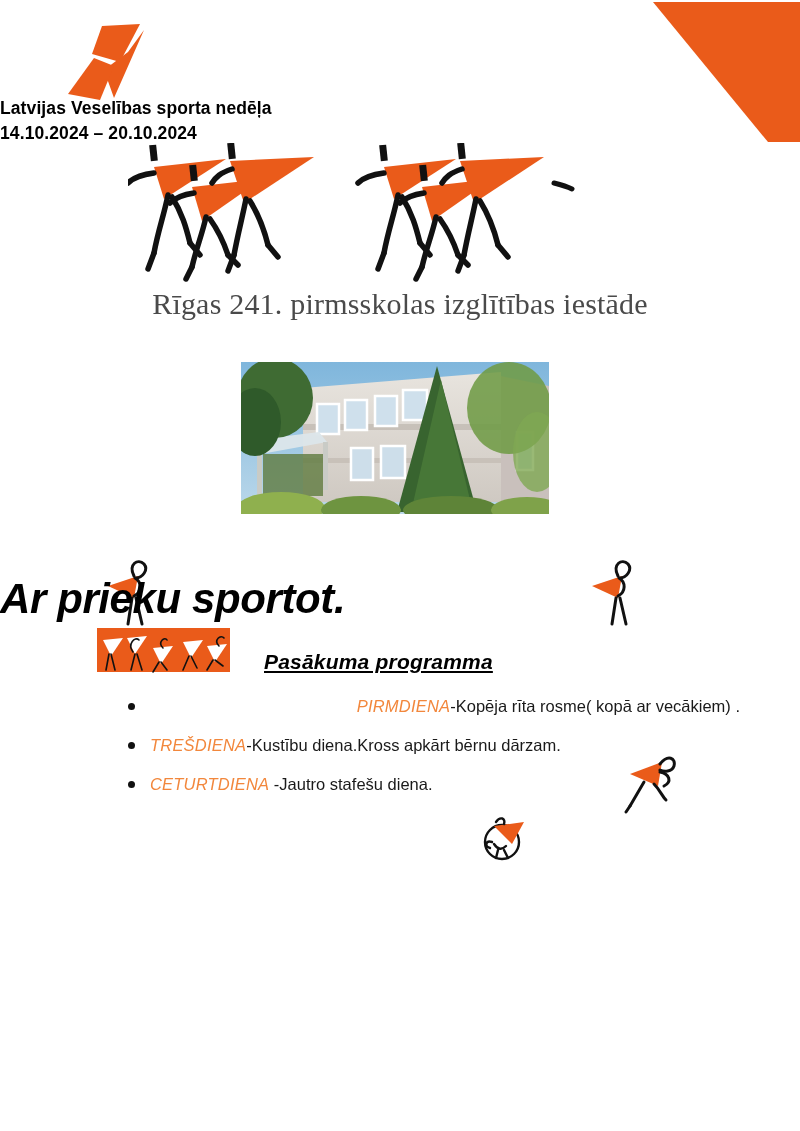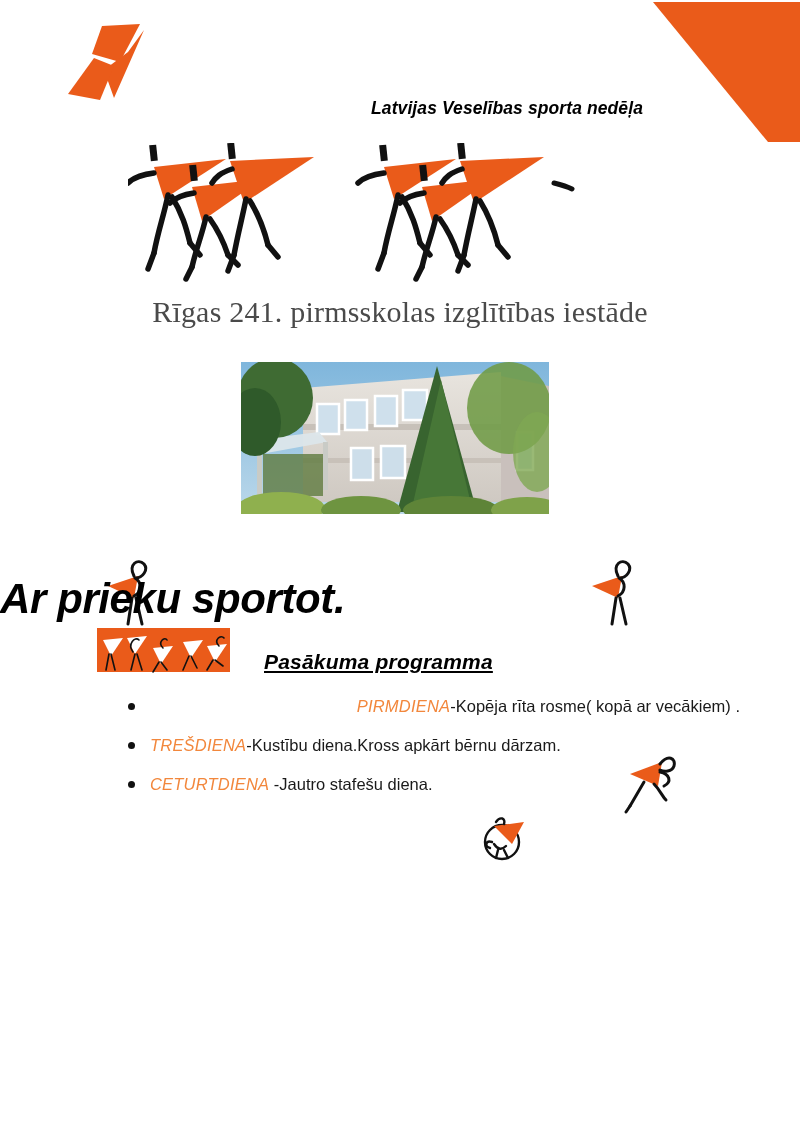--- a/index.html
+++ b/index.html
@@ -7,30 +7,29 @@
     width:800px;height:1131px;position:relative;overflow:hidden;
     font-family:"Liberation Sans",sans-serif;color:#000;
   }
   .poster{position:absolute;inset:0;background:#fff;}
 
   
   .corner-triangle{position:absolute;top:0;right:0;width:172px;height:142px;}
   .logo-arrow{position:absolute;left:58px;top:22px;width:112px;height:86px;}
 
   
-  .title-block{position:absolute;top:96px;left:0;width:643px;text-align:right;font-style:italic;}
+  .title-block{position:absolute;top:96px;left:0;width:643px;text-align:left;}
   .title-line{font-size:17.5px;font-weight:bold;letter-spacing:.1px;line-height:1.42;}
 
   .runners{position:absolute;top:143px;left:128px;width:560px;height:140px;}
 
   .school-name{
     position:absolute;top:287px;left:0;width:800px;text-align:center;
     font-family:"Liberation Serif",serif;font-size:30px;color:#4a4a4a;
     letter-spacing:.2px;
-    margin-top:8px;
   }
 
   
   .photo{
     position:absolute;top:362px;left:241px;width:308px;height:152px;
     overflow:hidden;background:#9fb7c9;
   }
   .photo svg{display:block;}
   .fig-left{position:absolute;left:104px;top:556px;width:48px;height:72px;}
   .fig-right{position:absolute;left:588px;top:556px;width:48px;height:72px;}
@@ -72,20 +71,21 @@
   </svg>
 
   <svg class="logo-arrow" viewBox="0 0 112 86">
     <polygon points="44,4 82,2 62,40 34,32" fill="#EA5B1A"></polygon>
     <polygon points="86,8 56,76 46,48 70,30" fill="#EA5B1A"></polygon>
     <polygon points="36,36 56,44 42,78 10,72" fill="#EA5B1A"></polygon>
   </svg>
 
   <div class="title-block">
     <div class="title-line">Latvijas Veselības sporta  nedēļa</div>
+    <div class="title-line">14.10.2024 – 20.10.2024</div>
   </div>
 
   <svg class="runners" viewBox="0 0 560 140">
     <g id="runner-proto"></g>
 
     <g fill="none" stroke="#111" stroke-width="5.5" stroke-linecap="round">
 
       <polygon points="26,24 98,16 36,56" fill="#EA5B1A" stroke="none"></polygon>
       <rect x="22" y="2" width="7" height="16" fill="#111" stroke="none" transform="rotate(-6 25 10)"></rect>
       <path d="M26,30 C10,32 4,36 0,40"></path>

